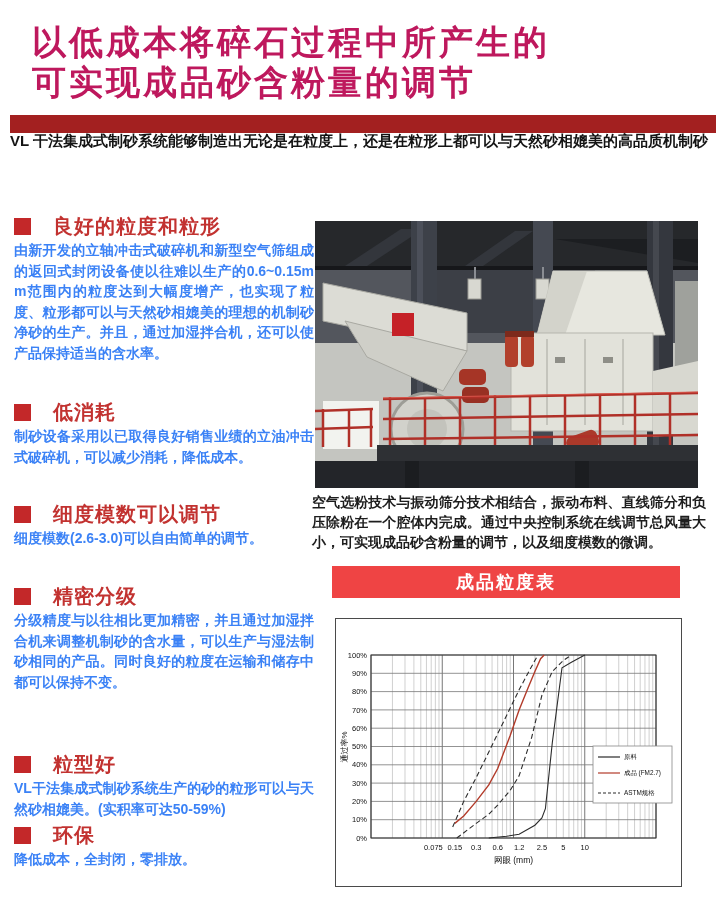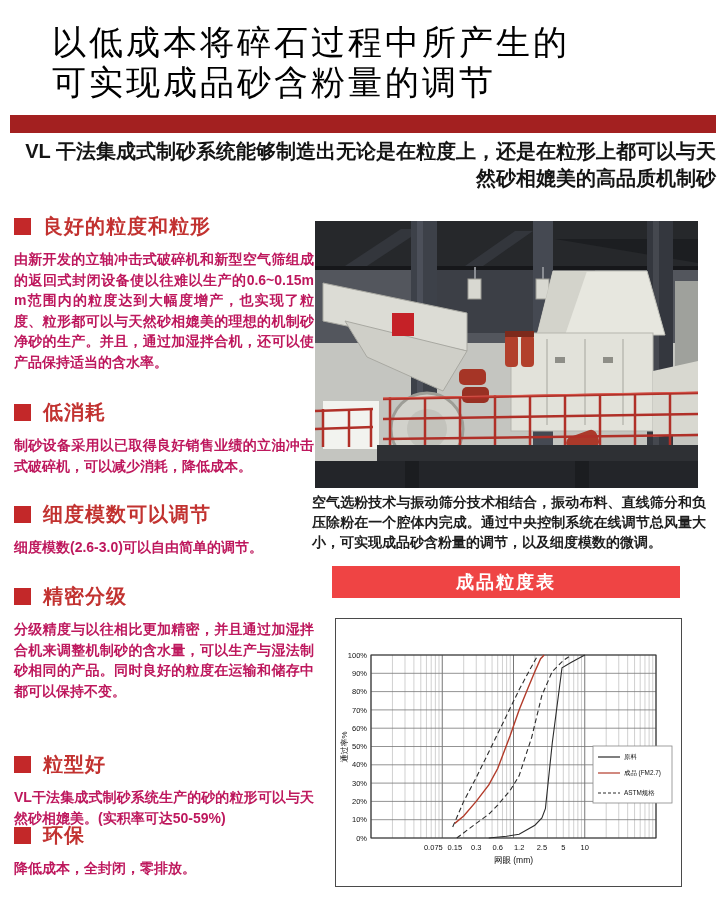--- a/index.html
+++ b/index.html
@@ -1,39 +1,39 @@
 <!DOCTYPE html>
 <html><head>
 <meta charset="utf-8">
 <style>
   html,body{margin:0;padding:0;background:#fff;}
   .page{
     position:relative;width:727px;height:904px;background:#ffffff;overflow:hidden;
     font-family:"Liberation Sans","DejaVu Sans",sans-serif;
   }
   .main-title{
-    position:absolute;left:52px;top:22px;width:660px;
-    font-size:34px;font-weight:normal;letter-spacing:3px;line-height:40px;
-    color:#000000;
+    position:absolute;left:32px;top:22px;width:660px;
+    font-size:34px;font-weight:bold;letter-spacing:3px;line-height:40px;
+    color:#be185d;
   }
   .red-bar{
     position:absolute;left:10px;top:115px;width:706px;height:18px;background:#a32020;
   }
   .subtitle{
-    position:absolute;left:10px;top:138px;width:706px;text-align:right;
-    font-size:20px;font-weight:bold;color:#141414;letter-spacing:0px;
+    position:absolute;left:10px;top:132px;width:706px;text-align:left;
+    font-size:15px;font-weight:bold;color:#141414;letter-spacing:0px;
   }
   .sec{position:absolute;left:14px;width:300px;}
   .sec.s1{top:213px}.sec.s2{top:399px}.sec.s3{top:501px}
   .sec.s4{top:583px}.sec.s5{top:751px}.sec.s6{top:822px}
-  .sec-head{display:flex;align-items:center;gap:12px;}
+  .sec-head{display:flex;align-items:center;gap:22px;}
   .sq{width:17px;height:17px;background:#c32829;flex:0 0 auto;}
   .sec-head-label{font-size:20px;font-weight:bold;color:#c23230;letter-spacing:1px;}
   .sec-body{
-    margin-top:9px;font-size:14px;line-height:20.5px;font-weight:600;color:#be185d;
+    font-size:14px;line-height:20.5px;font-weight:600;color:#3b82f6;
     text-align:justify;word-break:break-all;
   }
   .photo{
     position:absolute;left:315px;top:221px;width:383px;height:267px;overflow:hidden;background:#c4c5c0;
   }
   .photo svg{display:block;}
   .caption{
     position:absolute;left:312px;top:492px;width:394px;
     font-size:14px;line-height:20px;font-weight:600;color:#1d1d1d;
     text-align:justify;word-break:break-all;

